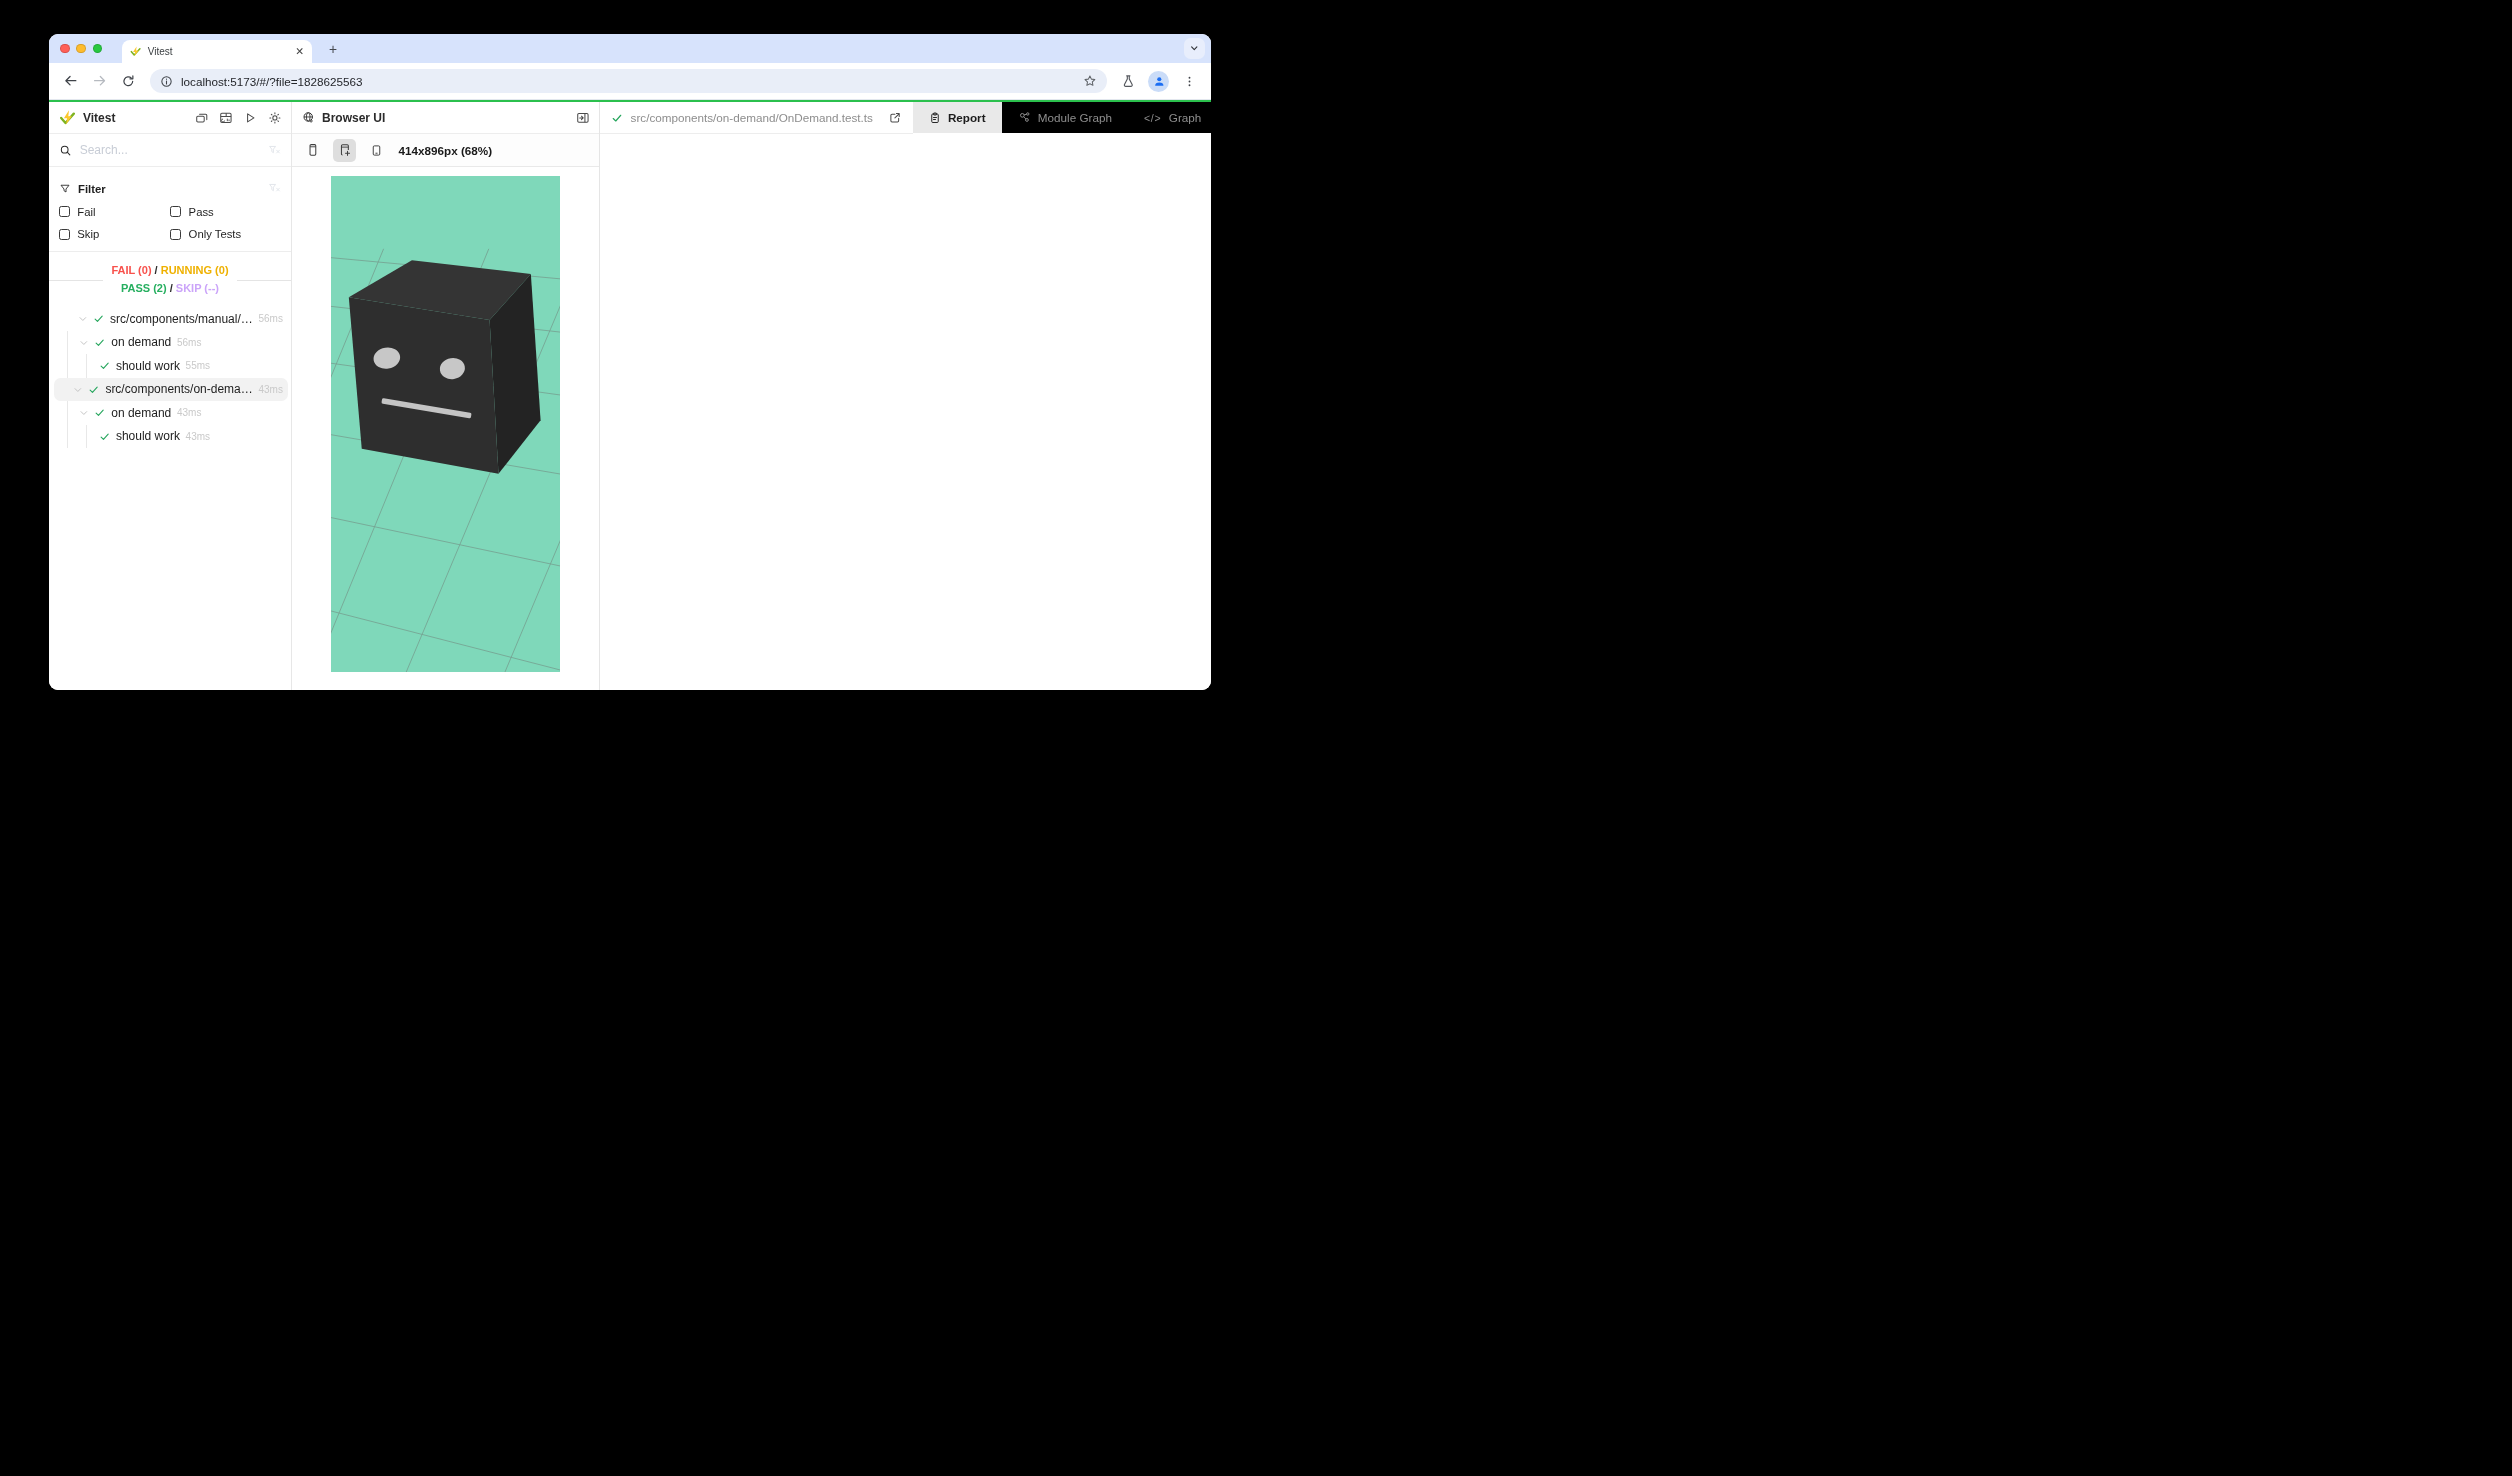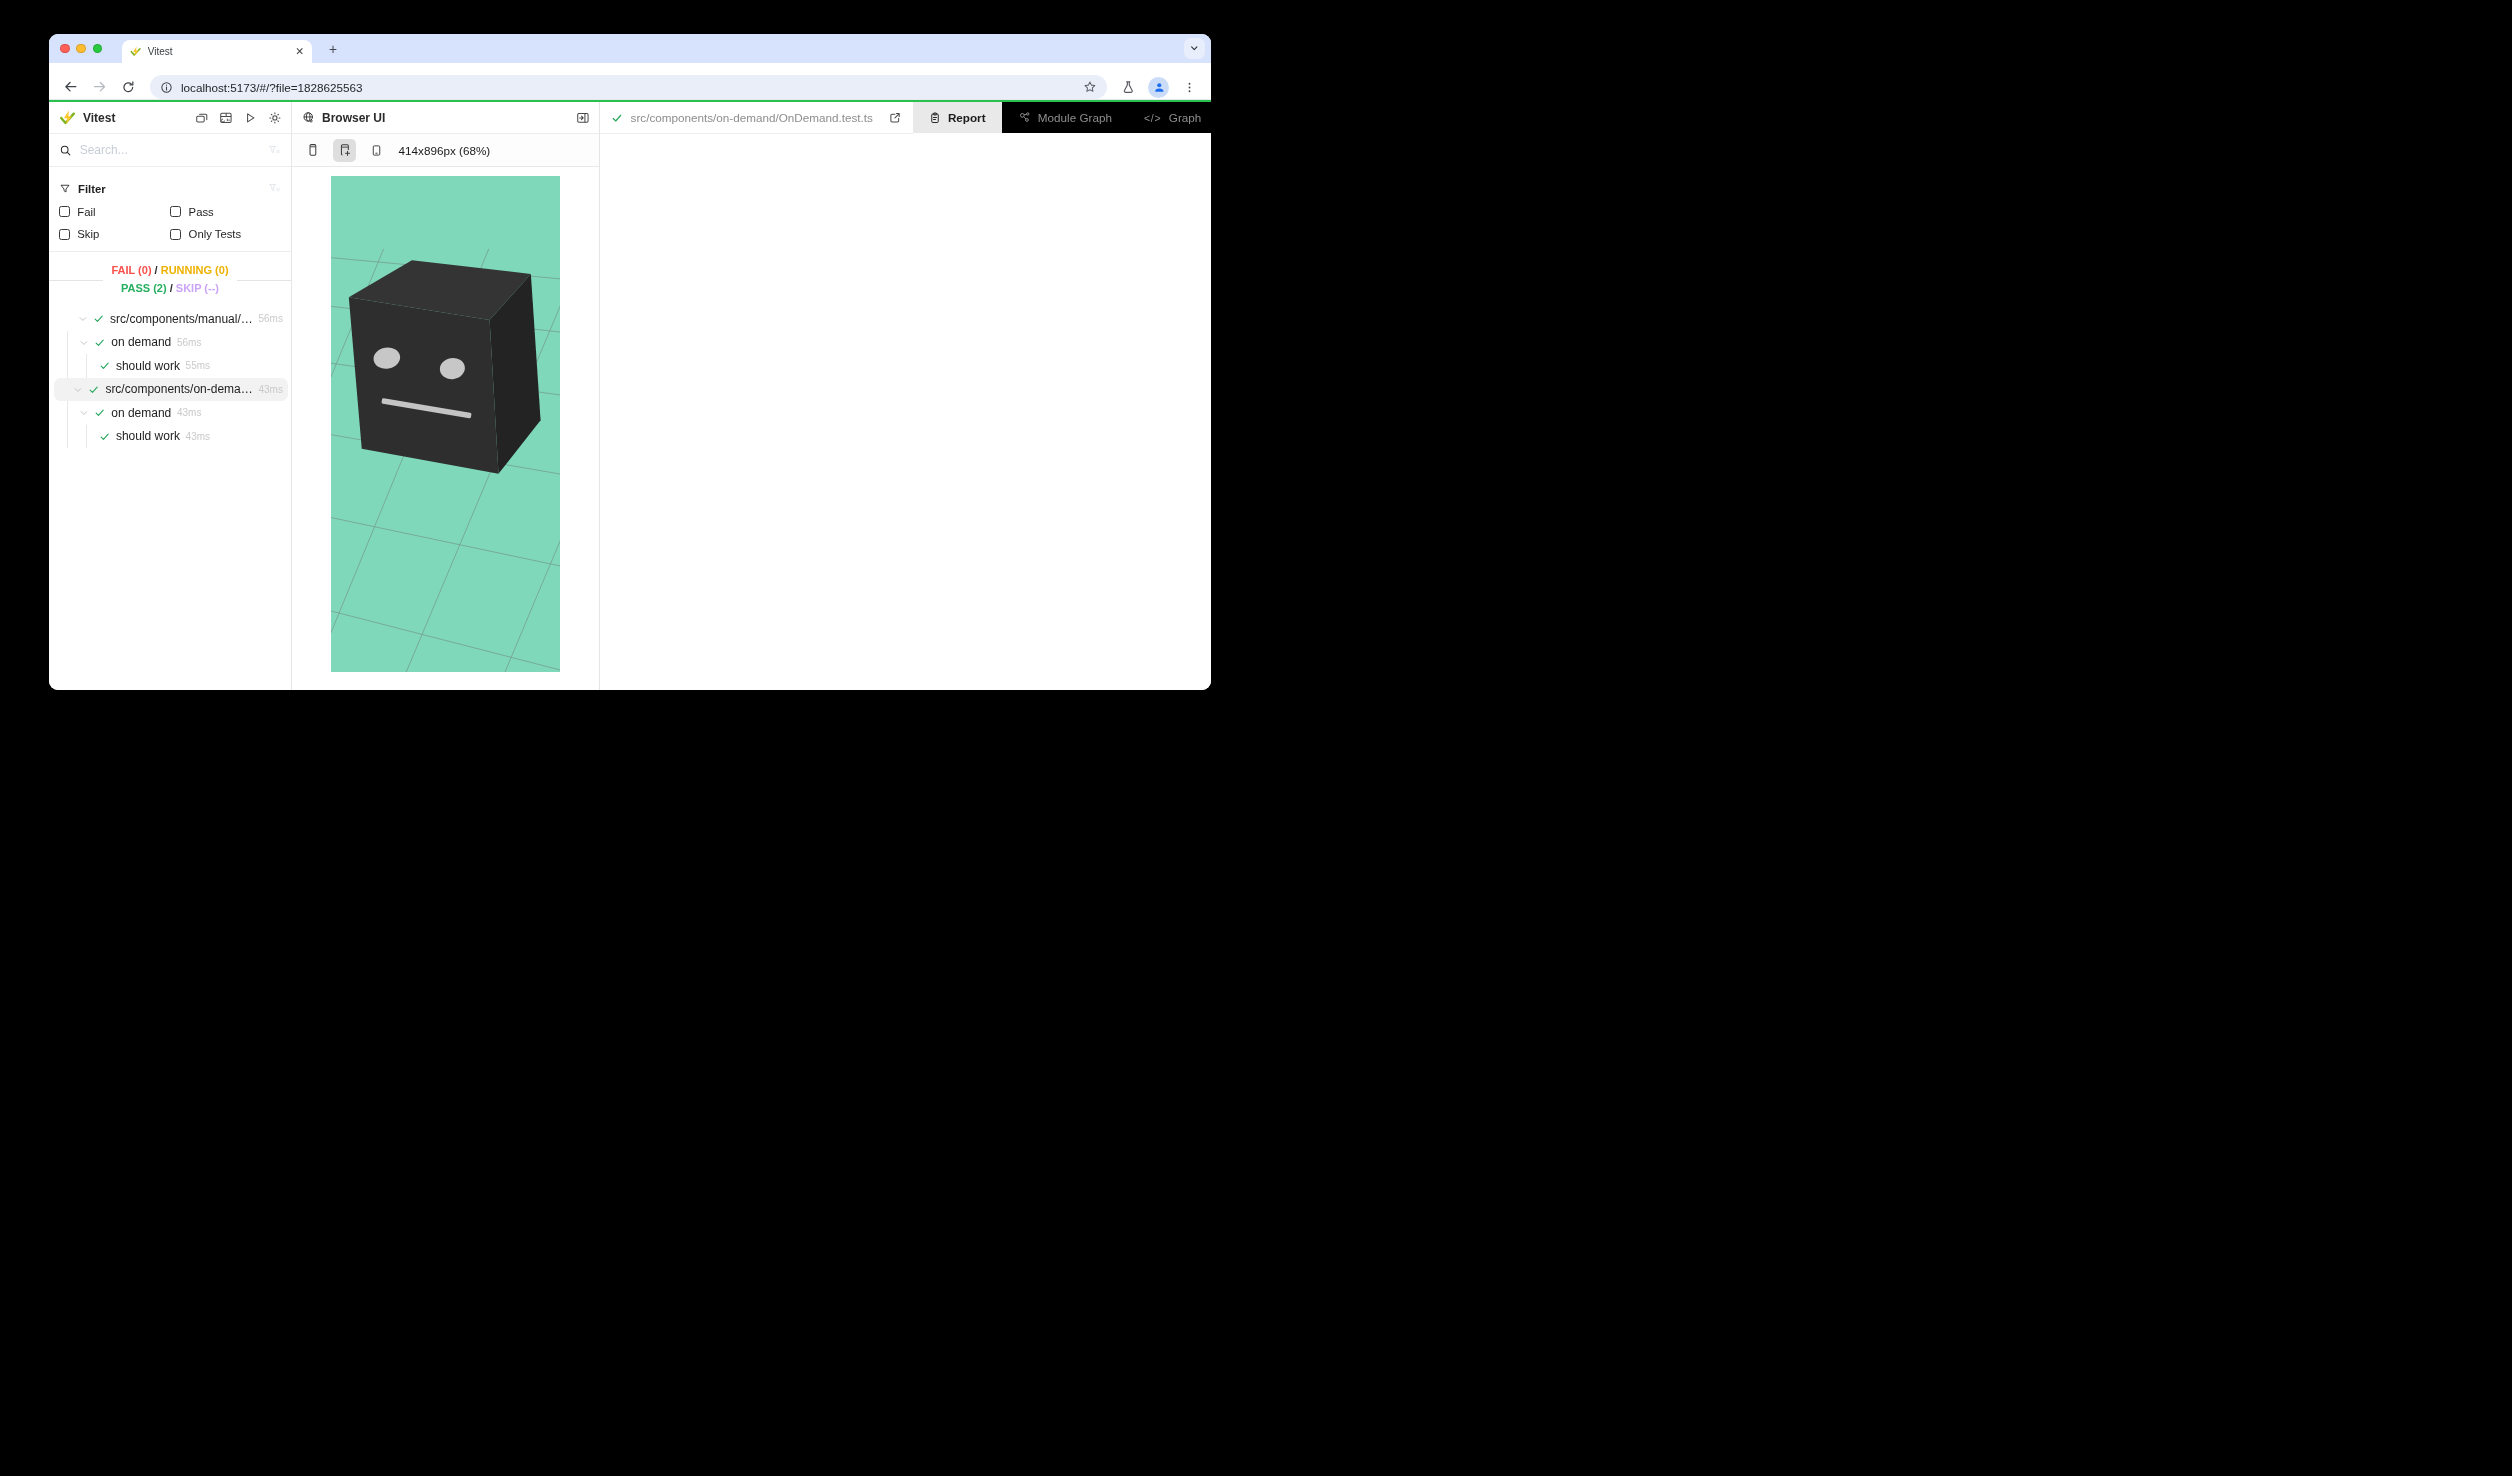--- a/index.html
+++ b/index.html
@@ -17,21 +17,21 @@
   .tab { margin-left:73px; width:190px; height:23.5px; background:#fff; border-radius:8px 8px 0 0;
     display:flex; align-items:center; padding:0 8px; gap:6.5px; }
   .tab-title { font-size:10px; color:#3c4043; flex:1; }
   .tab-close { font-size:10.5px; color:#444; cursor:default; }
   .newtab { margin:0 0 4px 11.3px; font-size:13.8px; color:#44474d; width:19.4px; height:19.4px;
     display:flex; align-items:center; justify-content:center; border-radius:50%; }
   .strip-chevron { position:absolute; right:6.5px; top:4px; width:21px; height:21px; background:#e8eefc;
     border-radius:6.5px; display:flex; align-items:center; justify-content:center; color:#2f3237; }
 
   
-  .toolbar { height:36px; background:#fff; display:flex; align-items:flex-end; padding:0 9.7px; gap:4.9px; flex:0 0 auto; }
+  .toolbar { height:36px; background:#fff; display:flex; align-items:center; padding:0 9.7px; gap:4.9px; flex:0 0 auto; }
   .navbtn { width:24px; height:24px; display:flex; align-items:center; justify-content:center; border-radius:50%; }
   .omnibox { flex:1; height:24px; background:#e9eef8; border-radius:12px; display:flex; align-items:center;
     padding:0 9.7px; gap:8px; margin:0 4.9px; }
   .url { flex:1; font-size:11.7px; color:#24262b; }
   .right-icons { display:flex; align-items:center; gap:8px; }
   .avatar { width:21px; height:21px; border-radius:50%; background:#cadcf8; display:flex; align-items:center; justify-content:center; }
   .greenline { height:3.2px; background:#2bc04d; border-top:0.8px solid #e3e7ee; flex:0 0 auto; }
 
   
   .main { flex:1; display:flex; min-height:0; background:#fff; }
@@ -69,21 +69,21 @@
   .trow .lbl { color:#1d1d1d; white-space:nowrap; }
   .trow .time { color:#c9c9c9; font-size:10px; }
   .ind0 { padding-left:4.9px;justify-content:flex-end; } .ind1 { padding-left:25px; } .ind2 { padding-left:45px; }
   .chev { color:#bcbcbc; display:flex; } .chk { color:#26a65d; display:flex; }
   .guide { position:absolute; top:0; bottom:0; width:0.8px; background:#e8e8e8; }
 
   
   .mtoolbar { height:33px; flex:0 0 auto; display:flex; align-items:center; gap:9px; padding:0 9px; border-bottom:0.8px solid #e9e9e9; background:#fdfdfd; }
   .devbtn { width:23px; height:23px; display:flex; align-items:center; justify-content:center; border-radius:4.9px; color:#3f3f3f; }
   .devbtn.sel { background:#dedede; }
-  .vplabel { font-size:11.7px; font-weight:normal; color:#1a1a1a; margin-left:1.6px; }
+  .vplabel { font-size:11.7px; font-weight:bold; color:#1a1a1a; margin-left:1.6px; }
   .mbody { flex:1; display:flex; justify-content:center; align-items:flex-start; padding-top:9px; background:#fff; min-height:0; }
   .canvas { width:229px; height:496px; background:#7fd8ba; position:relative; overflow:hidden; }
 
   
   .pathtext { font-size:11.7px; color:#8d8d8d; white-space:nowrap; overflow:hidden; text-overflow:ellipsis; }
   .rtabs { height:31px; flex:0 0 auto; background:#000000; display:flex; align-items:stretch; }
   .rtab { display:flex; align-items:center; gap:7.3px; padding:0 16px; font-size:11.7px; color:#8e8e8e; cursor:default; }
   .rtab.active { background:#e9e9e9; color:#1c1c1c; font-weight:bold; }
   .rtab .codeglyph { font-size:10.5px; letter-spacing:0.8px; }
   .rcontent { flex:1; padding:6.5px; }

